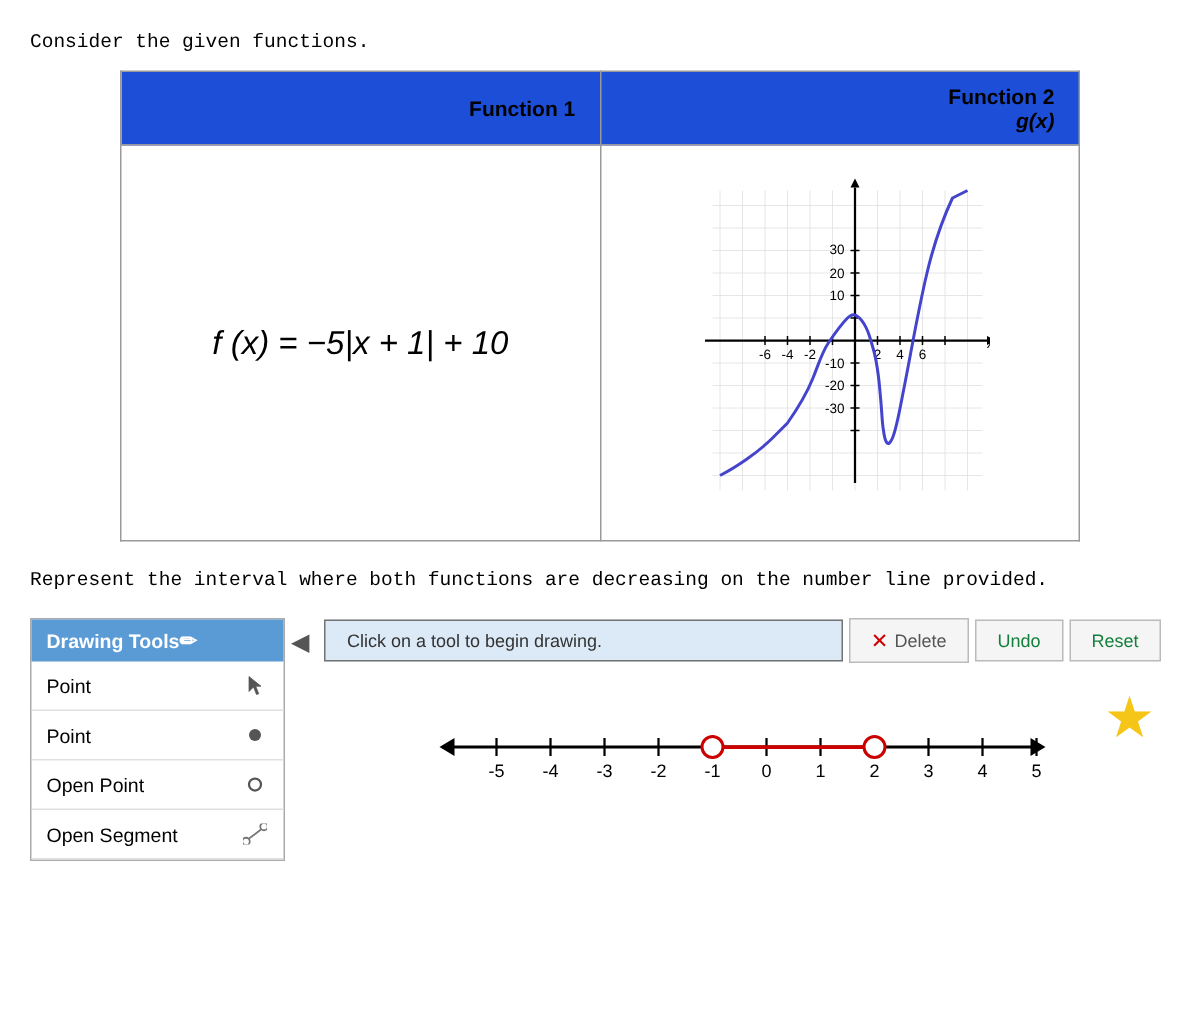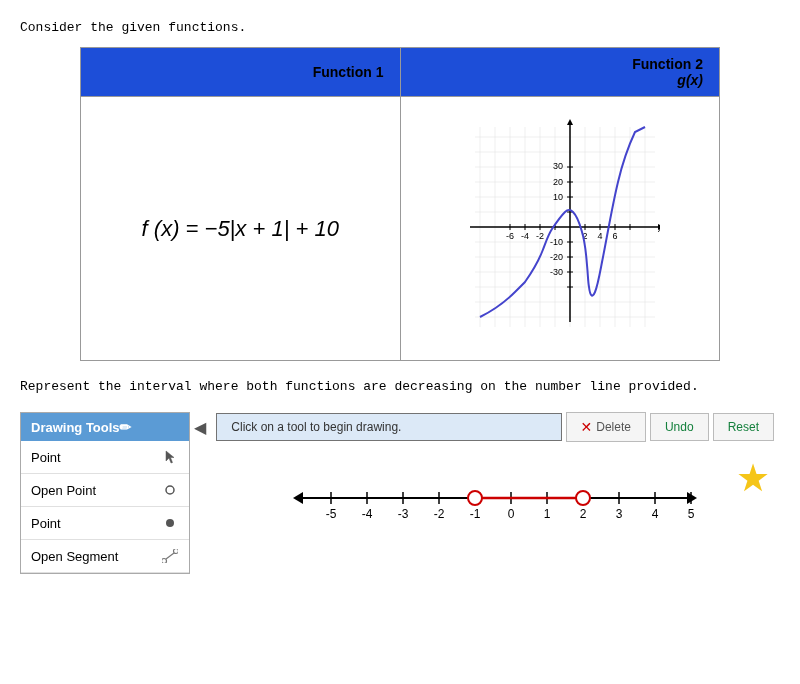--- a/index.html
+++ b/index.html
@@ -294,33 +294,33 @@
     <div class="tool-item">
       <span>Point</span>
       <span class="tool-icon">
         <svg width="16" height="16" viewBox="0 0 16 16">
           <path d="M4,2 L4,12 L7,9 L9,14 L10.5,13.5 L8.5,8.5 L12,8.5 Z" fill="#555" stroke="#555" stroke-width="0.5"></path>
         </svg>
       </span>
     </div>
 
     <div class="tool-item">
+      <span>Point</span>
+      <span class="tool-icon">
+        <svg width="14" height="14" viewBox="0 0 14 14">
+          <circle cx="7" cy="7" r="4" fill="#555"></circle>
+        </svg>
+      </span>
+    </div>
+
+    <div class="tool-item">
       <span>Open Point</span>
       <span class="tool-icon">
         <svg width="14" height="14" viewBox="0 0 14 14">
           <circle cx="7" cy="7" r="4" fill="none" stroke="#555" stroke-width="1.5"></circle>
-        </svg>
-      </span>
-    </div>
-
-    <div class="tool-item">
-      <span>Point</span>
-      <span class="tool-icon">
-        <svg width="14" height="14" viewBox="0 0 14 14">
-          <circle cx="7" cy="7" r="4" fill="#555"></circle>
         </svg>
       </span>
     </div>
 
     <div class="tool-item">
       <span>Open Segment</span>
       <span class="tool-icon">
         <svg width="16" height="14" viewBox="0 0 16 14">
           <circle cx="2" cy="12" r="2.5" fill="none" stroke="#777" stroke-width="1.2"></circle>
           <line x1="4" y1="10" x2="12" y2="4" stroke="#777" stroke-width="1.2"></line>

